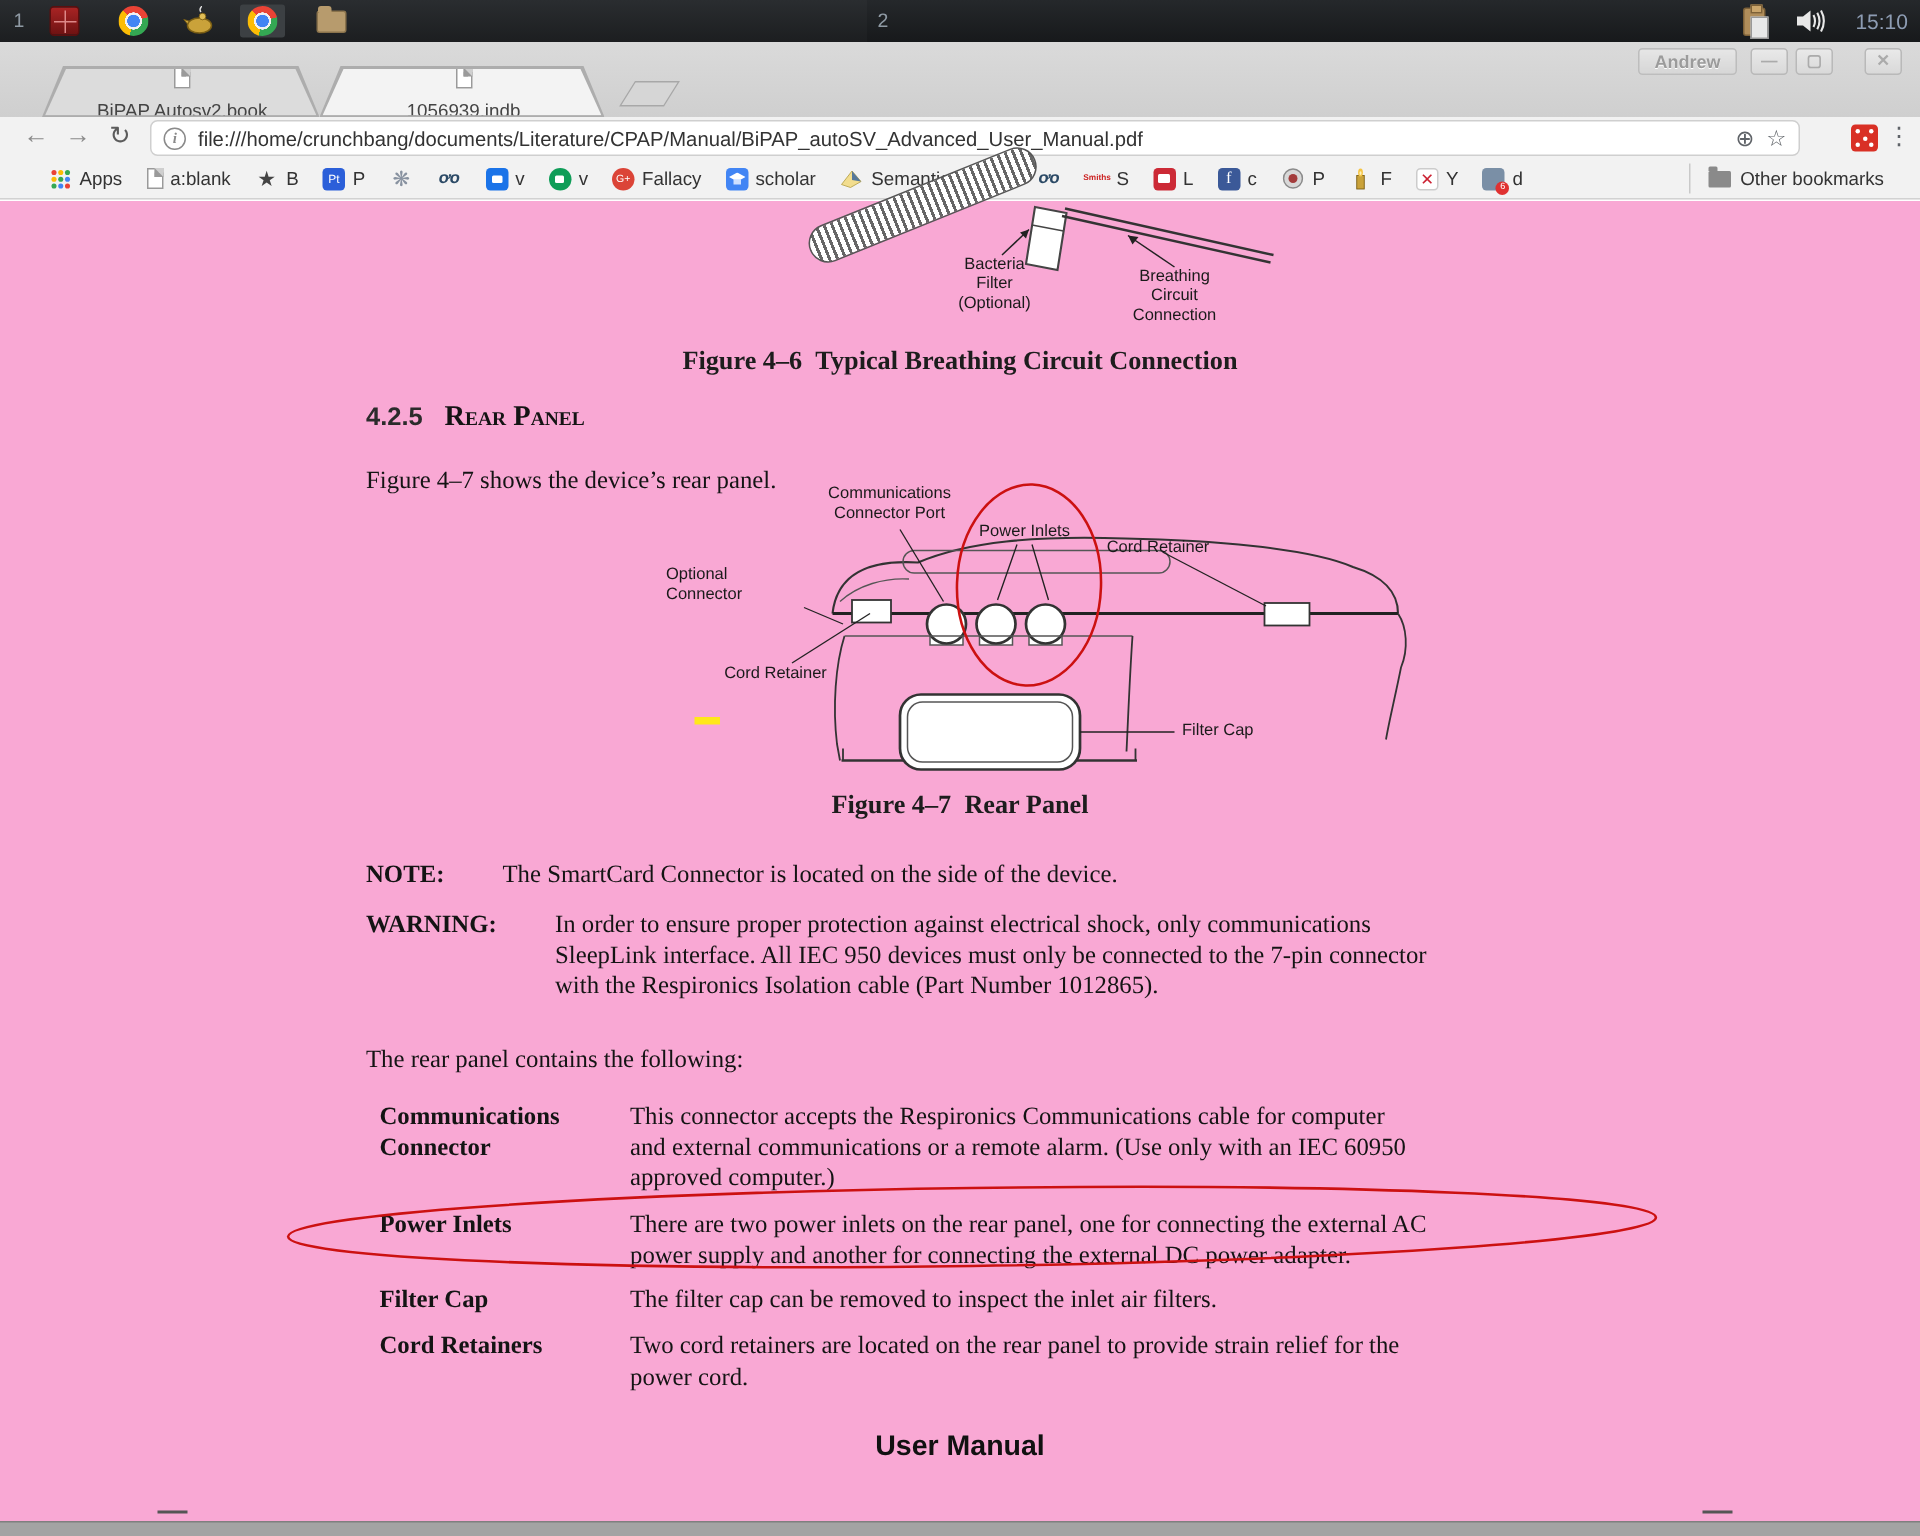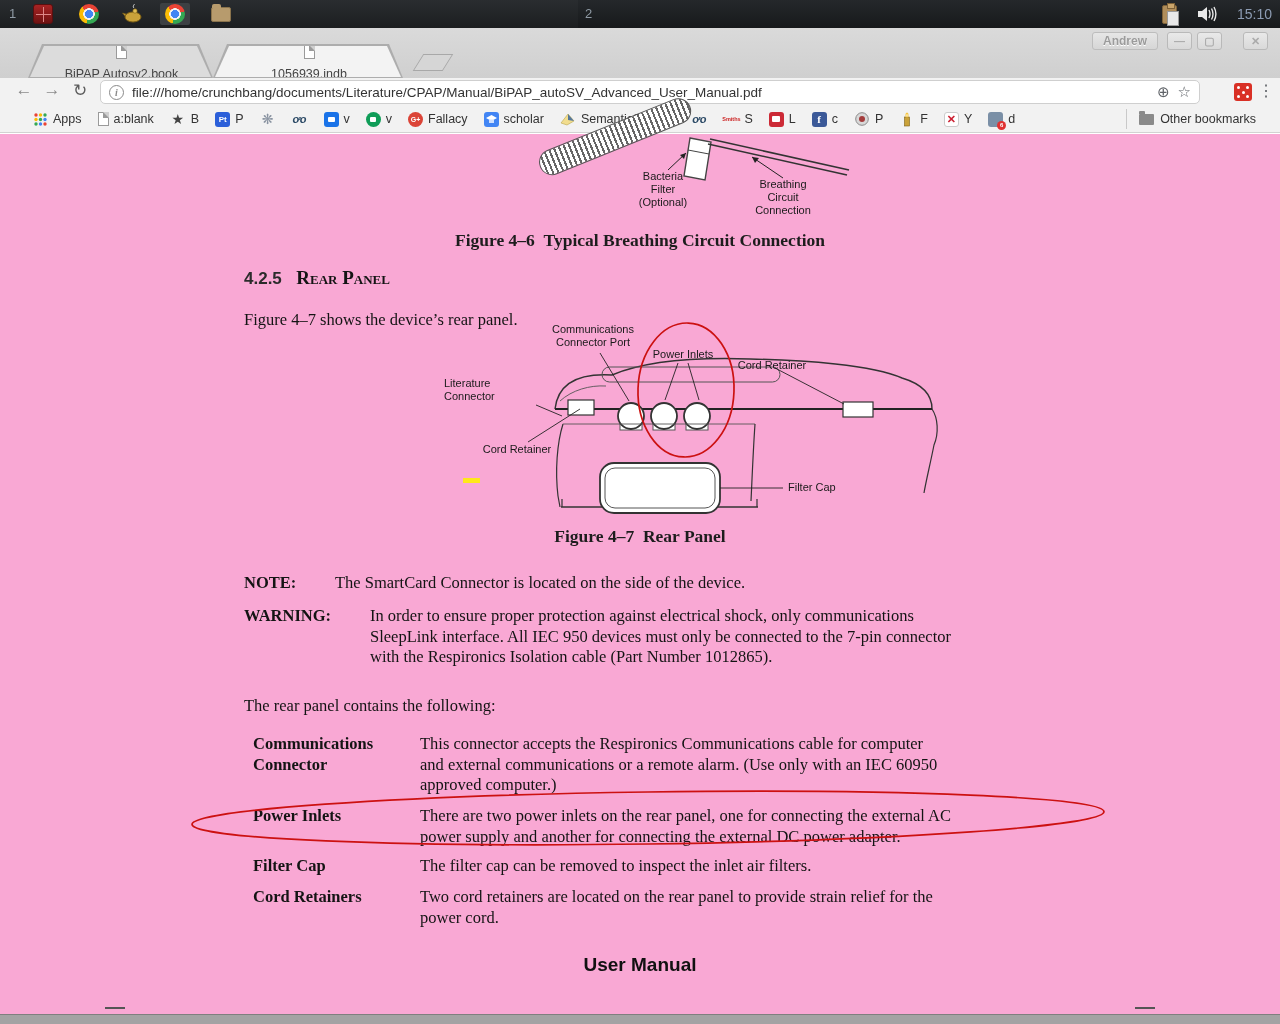--- a/index.html
+++ b/index.html
@@ -78,21 +78,21 @@
   #ext-red i { position:absolute; width:3px; height:3px; border-radius:50%; background:#fff; }
   #menu-dots { position:absolute; right:6px; top:3px; font-size:16px; color:#5f6368; }
 
   
   #bookbar { position:absolute; top:106px; left:0; width:1280px; height:27px; background:#f2f2f2;
              border-bottom:1px solid #d2d2d2; display:flex; align-items:center; padding:0 24px; }
   .bm { display:flex; align-items:center; gap:5px; font-size:12.5px; color:#333;
         padding:0 8px; height:22px; white-space:nowrap; }
   .bmi { width:16px; height:16px; display:inline-flex; align-items:center; justify-content:center;
          font-size:10px; flex:0 0 auto; }
-  .sq { width:15px; height:15px; border-radius:3px; color:#fff; font-weight:bold;
+  .sq { width:15px; height:15px; border-radius:3px; color:#fff; font-weight:normal;
         display:flex; align-items:center; justify-content:center; }
   #other-bm { margin-left:auto; display:flex; align-items:center; gap:6px; font-size:12.5px; color:#333;
               border-left:1px solid #c9c9c9; padding-left:12px; height:20px; }
   .folder-sm { width:15px; height:11px; background:#8a8a8a; border-radius:1px; position:relative; }
   .folder-sm::before { content:""; position:absolute; top:-3px; left:0; width:6px; height:3px;
               background:#8a8a8a; border-radius:1px 1px 0 0; }
 
   
   #content { position:absolute; top:134px; left:0; width:1280px; height:890px; background:#f9a8d4;
              color:#141414; }
@@ -374,21 +374,21 @@
       <path d="M280,167 L343,167" stroke="#222" stroke-width="0.9"></path>
       <ellipse cx="246" cy="69" rx="48" ry="67" fill="none" stroke="#cc1111" stroke-width="1.7" transform="rotate(2 246 69)"></ellipse>
     </svg>
     <div class="abs lbl" style="left:88px;top:2px;width:130px">
       <div>Communications</div>
         <div>Connector Port</div>
     </div>
     <div class="abs lbl" style="left:183px;top:27px;width:120px">Power Inlets</div>
     <div class="abs lbl" style="left:272px;top:38px;width:120px">Cord Retainer</div>
     <div class="abs lbl" style="left:4px;top:56px;width:110px;text-align:left">
-      <div>Literature</div>
+      <div>Optional</div>
         <div>Connector</div>
     </div>
     <div class="abs lbl" style="left:22px;top:122px;width:110px">Cord Retainer</div>
     <div class="abs lbl" style="left:348px;top:160px;width:90px;text-align:left">Filter Cap</div>
   </div>
   <div class="abs cap" style="top:392px">
     <span>Figure 4–7</span>&nbsp;&nbsp;<span>Rear Panel</span>
   </div>
 
   <div class="abs ser b" style="left:244px;top:439px">NOTE:</div>

